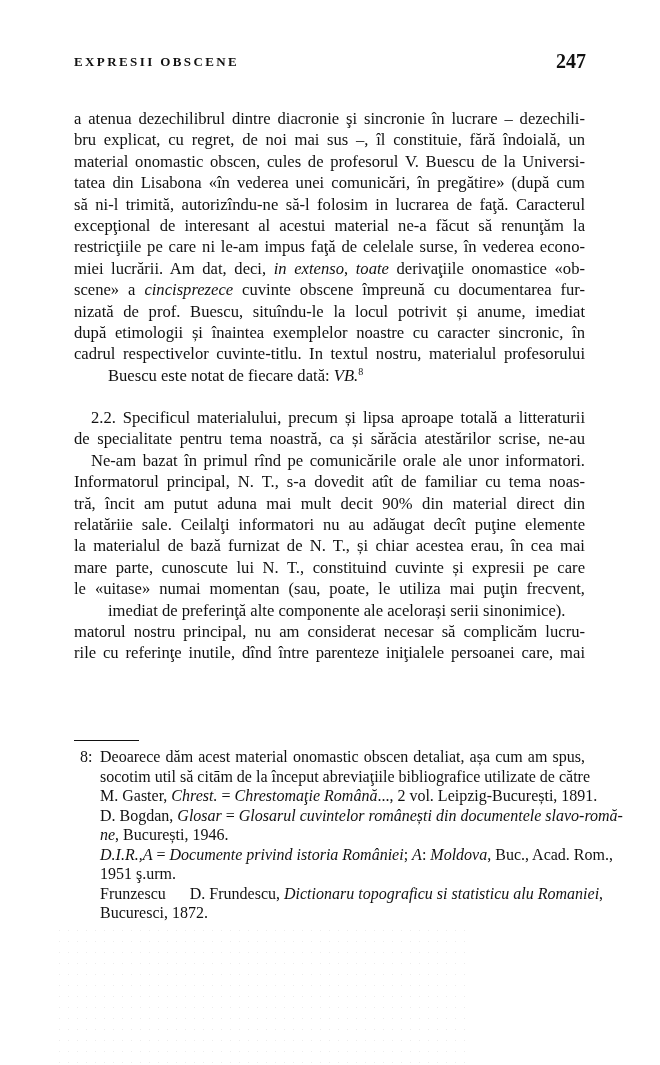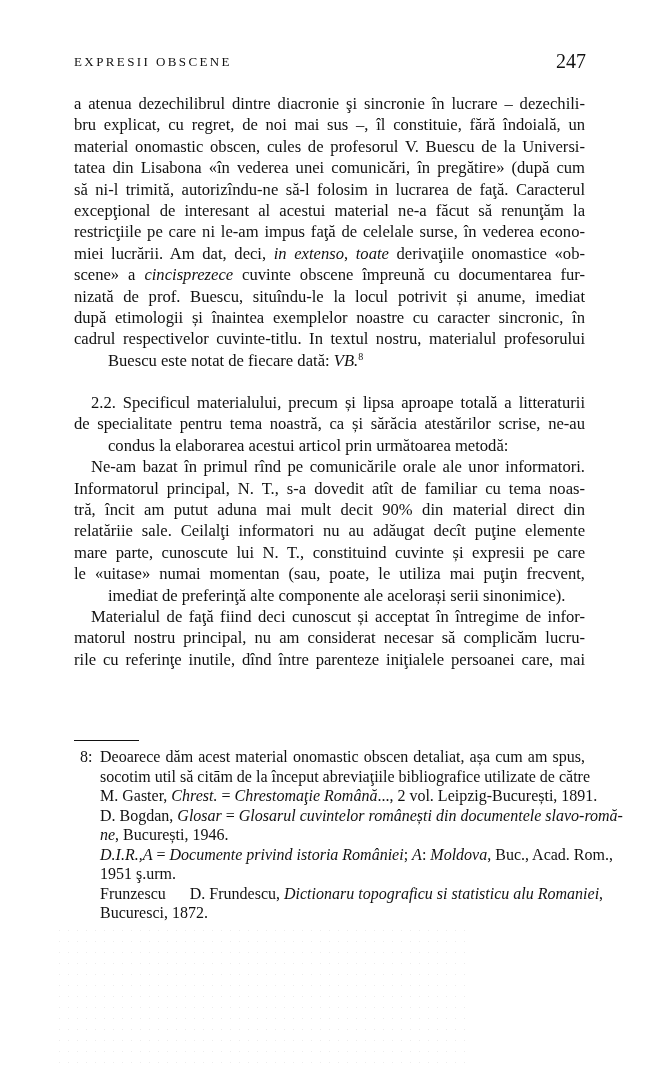--- a/index.html
+++ b/index.html
@@ -2,30 +2,30 @@
 <html><head>
 <meta charset="utf-8">
 <style>
   html, body { margin: 0; padding: 0; }
   body {
     width: 660px; height: 1065px; background: #ffffff; position: relative; overflow: hidden;
     font-family: "Liberation Serif", "DejaVu Serif", serif; color: #111111;
   }
   .page { position: absolute; left: 0; top: 0; width: 660px; height: 1065px; }
   .running-head {
-    position: absolute; left: 74px; top: 52px; width: 512px; height: 20px;
+    position: absolute; left: 74px; top: 52px; width: 512px; height: 20px; font-weight: bold;
   }
   .running-title {
     position: absolute; left: 0; top: 0; font-size: 13px; letter-spacing: 2.4px; line-height: 20px;
   }
   .page-number {
     position: absolute; right: 0; top: -1px; font-size: 20px; line-height: 20px;
   }
   .body-text {
-    position: absolute; left: 74px; top: 93px; width: 511px;
+    position: absolute; left: 74px; top: 108px; width: 511px;
     font-size: 16.6px; line-height: 21.4px; text-align: justify;
   }
   .body-text p { margin: 0; }
   .line { display: block; text-align: justify; text-align-last: justify; white-space: nowrap; height: 21.4px; overflow: visible; }
   .line.last { text-align-last: left; margin-left: 34px; }
   .indent { padding-left: 17px; }
   .para-gap { height: 21px; }
   .footnote-rule {
     position: absolute; left: 74px; top: 740px; width: 65px; height: 0; border-top: 1.3px solid #111;
   }
@@ -69,35 +69,34 @@
       <span class="line">după etimologii și înaintea exemplelor noastre cu caracter sincronic, în</span>
       <span class="line">cadrul respectivelor cuvinte-titlu. In textul nostru, materialul profesorului</span>
       <span class="line last"><span>Buescu este notat de fiecare dată: </span><span class="it">VB.</span><span class="sup">8</span></span>
     </p>
 
     <div class="para-gap"></div>
 
     <p>
       <span class="line indent">2.2.  Specificul materialului, precum și lipsa aproape totală a litteraturii</span>
       <span class="line">de specialitate pentru tema noastră, ca și sărăcia atestărilor scrise, ne-au</span>
-      <span class="line last">condus la elaborarea acestui articol prin următoarea metodă:</span>
     </p>
 
     <p>
       <span class="line indent">Ne-am bazat în primul rînd pe comunicările orale ale unor informatori.</span>
       <span class="line">Informatorul principal, N. T., s-a dovedit atît de familiar cu tema noas-</span>
       <span class="line">tră, încit am putut aduna mai mult decit 90% din material direct din</span>
       <span class="line">relatăriie sale. Ceilalţi informatori nu au adăugat decît puţine elemente</span>
+      <span class="line">la materialul de bază furnizat de N. T., și chiar acestea erau, în cea mai</span>
       <span class="line">mare parte, cunoscute lui N. T., constituind cuvinte și expresii pe care</span>
       <span class="line">le «uitase» numai momentan (sau, poate, le utiliza mai puţin frecvent,</span>
       <span class="line last">imediat de preferinţă alte componente ale acelorași serii sinonimice).</span>
     </p>
 
     <p>
-      <span class="line indent">Materialul de faţă fiind deci cunoscut și acceptat în întregime de infor-</span>
       <span class="line">matorul nostru principal, nu am considerat necesar să complicăm lucru-</span>
       <span class="line">rile cu referinţe inutile, dînd între parenteze iniţialele persoanei care, mai</span>
     </p>
   </div>
 
   <div class="footnote-rule"></div>
 
   <div class="footnotes">
     <span class="fn-line"><span class="fn-marker">8:</span><span>Deoarece dăm acest material onomastic obscen detaliat, așa cum am spus,</span></span>
     <span class="fn-line fn-cont">socotim util să citām de la început abreviaţiile bibliografice utilizate de către</span>

